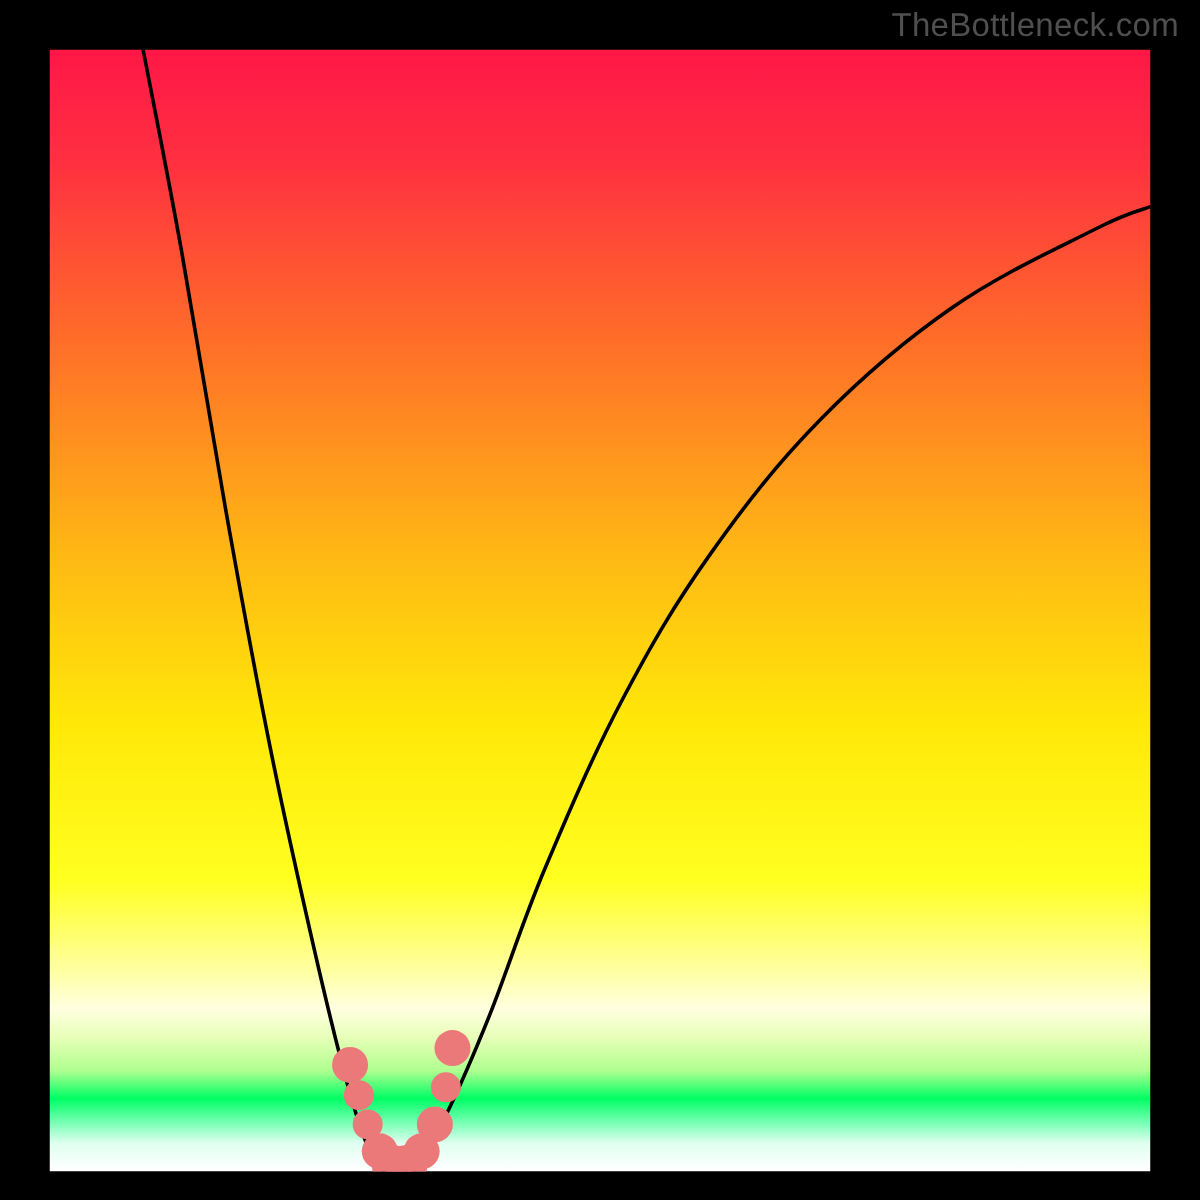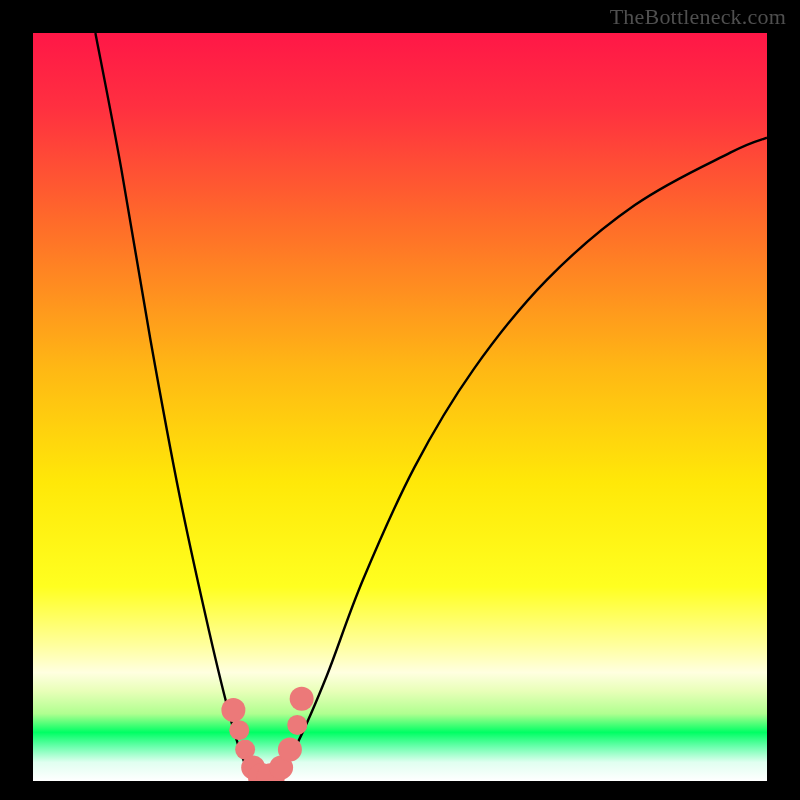--- a/index.html
+++ b/index.html
@@ -11,21 +11,20 @@
     background: #000;
     font-family: Arial, Helvetica, sans-serif;
   }
   .frame {
     position: absolute;
     top: 0;
     left: 0;
     width: 800px;
     height: 800px;
     background: #000;
-    font-family: Liberation Serif, serif;
   }
   .plot-area {
     position: absolute;
     box-sizing: border-box;
   }
   .gradient-bg {
     position: absolute;
     width: 100%;
     height: 100%;
   }

